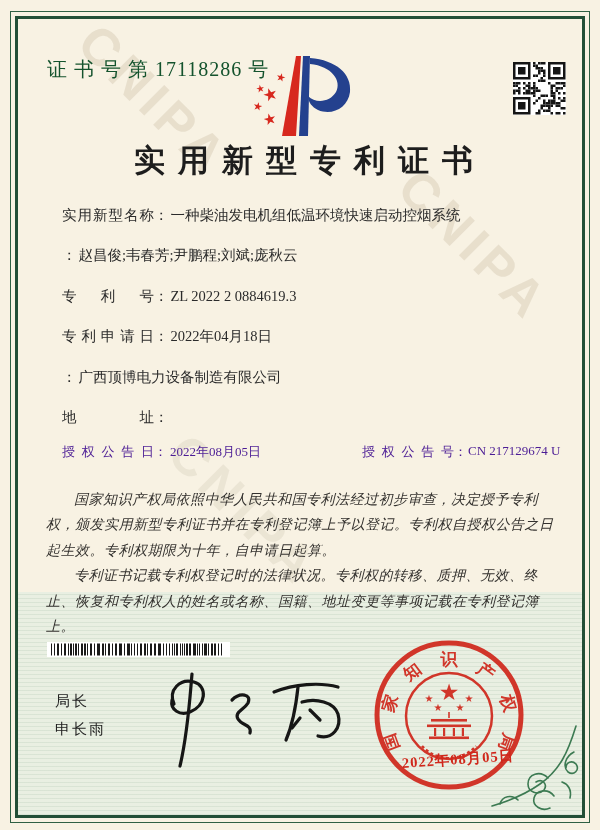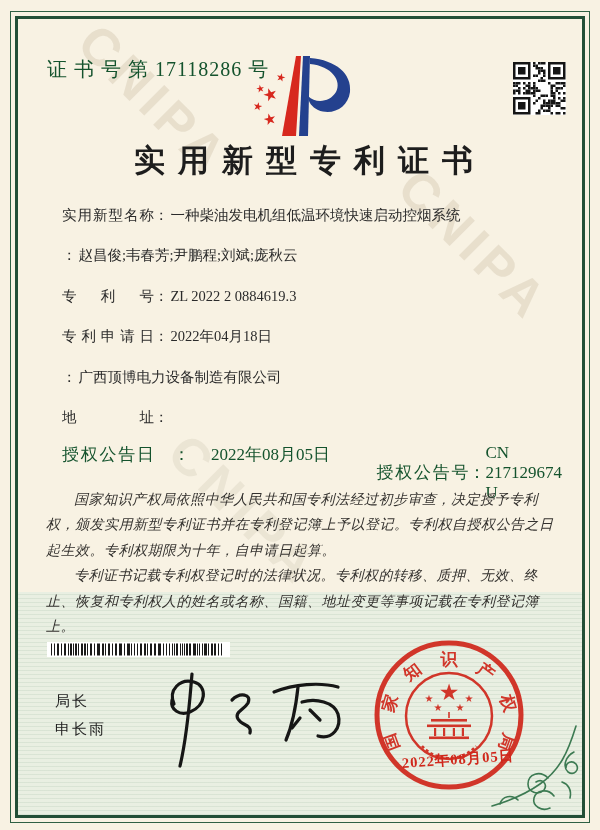--- a/index.html
+++ b/index.html
@@ -36,23 +36,23 @@
     text-indent:13px; z-index:3;padding-left:7px;
   }
   .fields { position:absolute; left:46px; right:38px; top:204px; z-index:3;margin-left:16px; }
   .frow { display:flex; margin-bottom:18px; font-size:14.5px; color:#2b2b2b; line-height:1.55; }
   .flabel {
     display:inline-block; width:92px; text-align:justify; text-align-last:justify;
     flex:0 0 92px; font-weight:500;
   }
   .fcolon { flex:0 0 14px; }
   .fvalue { flex:1 1 auto; padding-left:2px; }
-  .grant-row { display:flex; font-size:17px; color:#14532d; margin-top:1px;gap:19px; }
+  .grant-row { display:flex; font-size:13px; color:#4c1d95; margin-top:1px; }
   .grant-val { width:168px; padding-left:2px; }
-  .grant2 { display:flex; margin-left:26px;align-items:center; }
+  .grant2 { display:flex; margin-left:26px; }
   .paras { position:absolute; left:46px; right:40px; top:487px; z-index:3; }
   .para {
     font-size:14px; color:#33312e; line-height:1.82; text-indent:2em;
     font-style:italic; letter-spacing:0.5px;
   }
   .bottom-sec {
     position:absolute; left:18px; right:18px; top:592px; bottom:15px; z-index:2;
     background:#e9efe2;
     background-image:repeating-linear-gradient(
       0deg, rgba(120,160,130,0.14) 0px, rgba(120,160,130,0.14) 1px,

